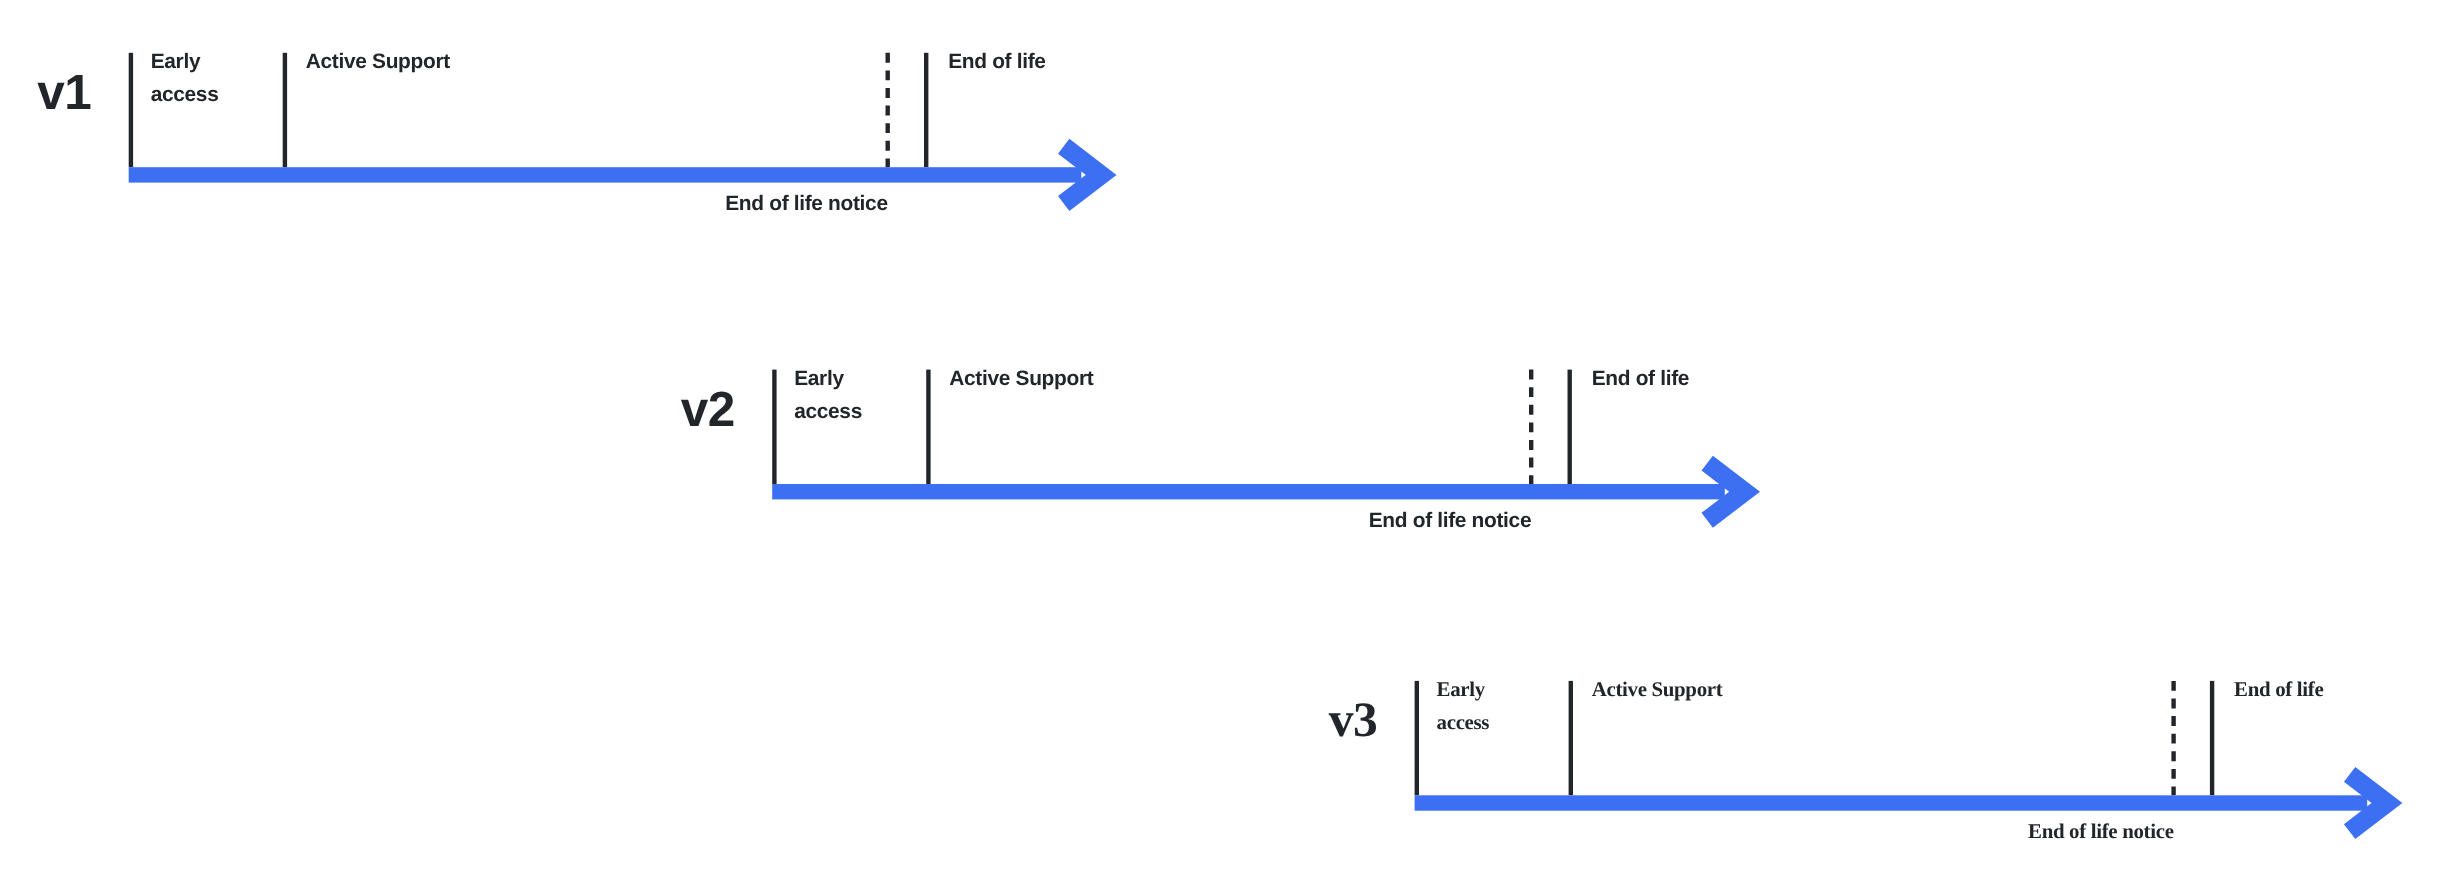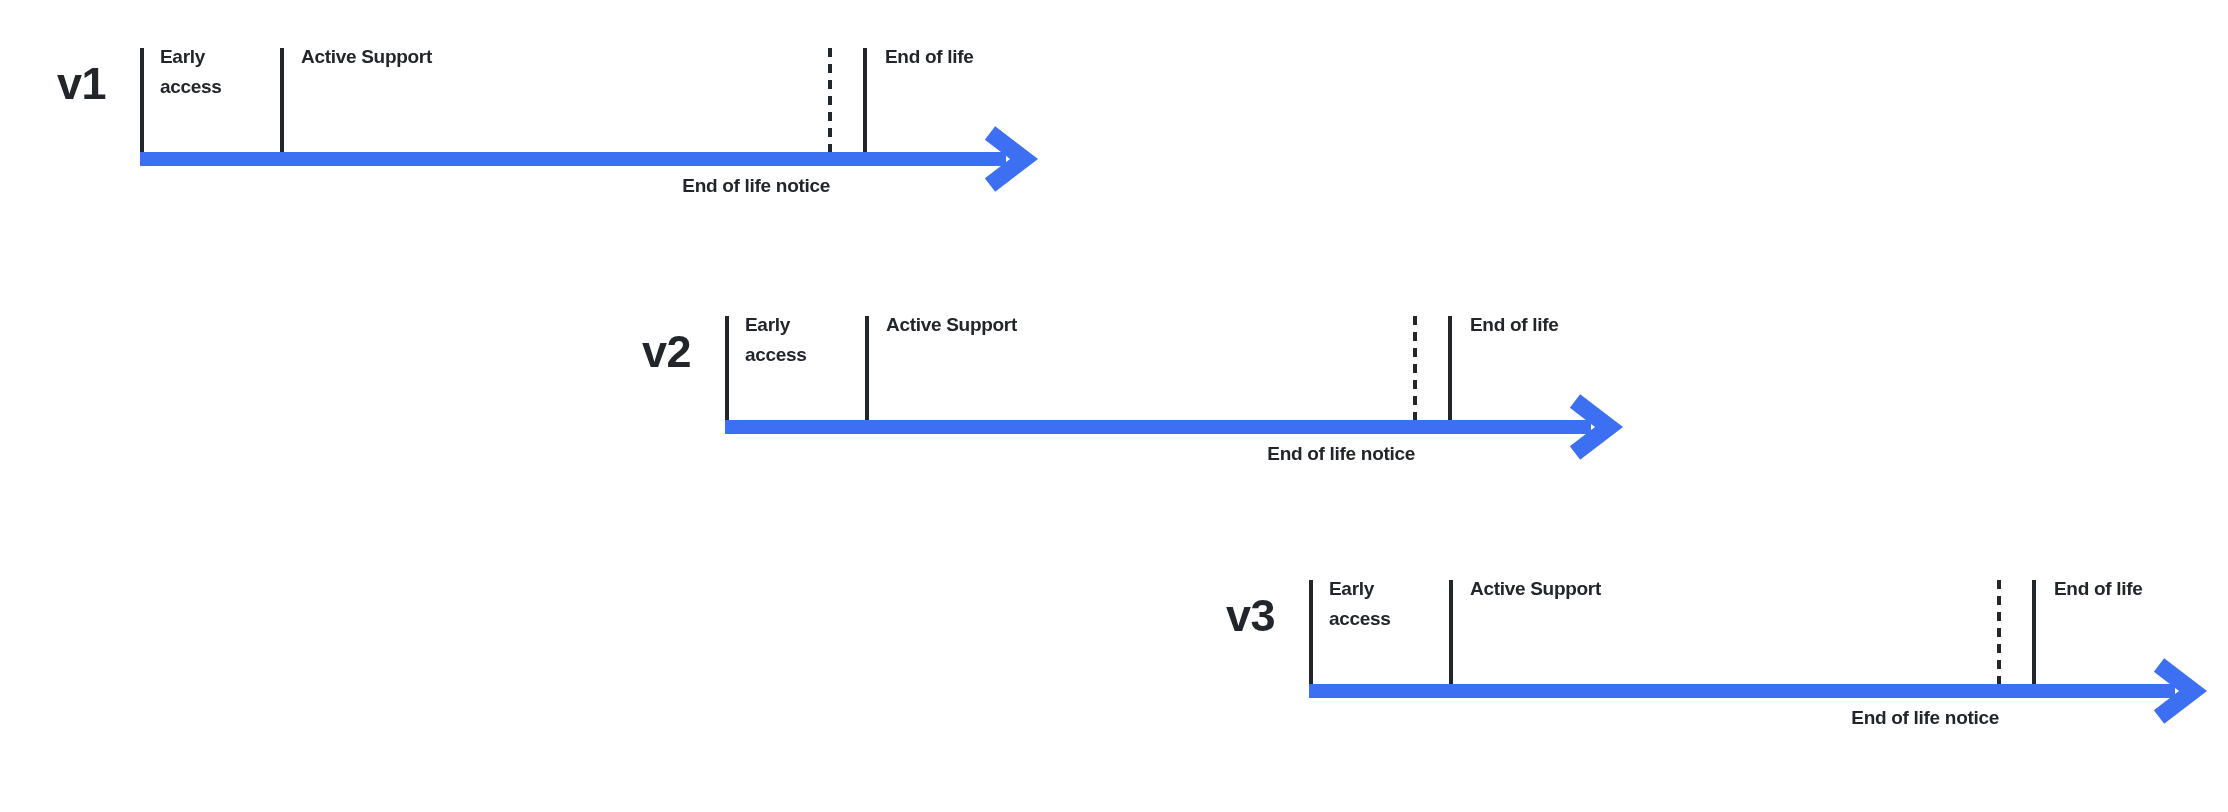--- a/index.html
+++ b/index.html
@@ -13,25 +13,24 @@
     height: 812px;
     background: #ffffff;
     overflow: hidden;
     font-family: "Liberation Sans", sans-serif;
     color: var(--text, #22262b);
   }
   .timeline {
     position: absolute;
     width: 920px;
     height: 170px;
-    margin-left: 23px;
   }
   .t1 { left: 117px;  top: 48px;  }
-  .t2 { left: 702px;  top: 316px; }
-  .t3 { left: 1286px; top: 580px; }
+  .t2 { left: 702px;  top: 336px; }
+  .t3 { left: 1286px; top: 619px; font-family: Liberation Serif, serif; }
 
   .tsvg {
     position: absolute;
     left: 0;
     top: 0;
     overflow: visible;
   }
   .tick {
     stroke: var(--line, #22262b);
     stroke-width: 4;

